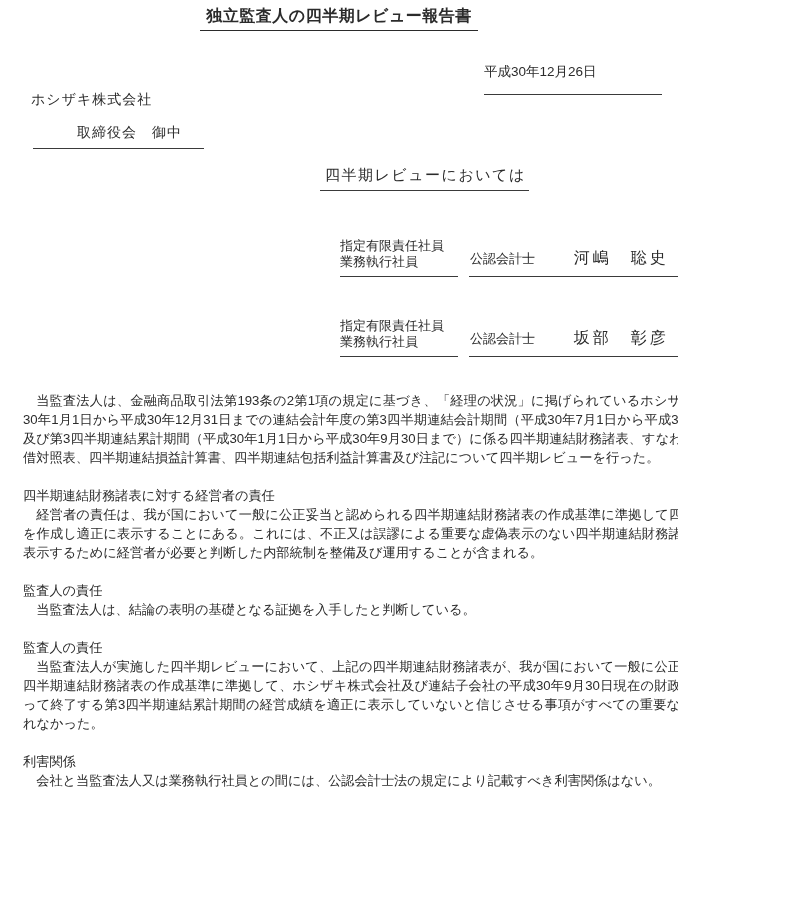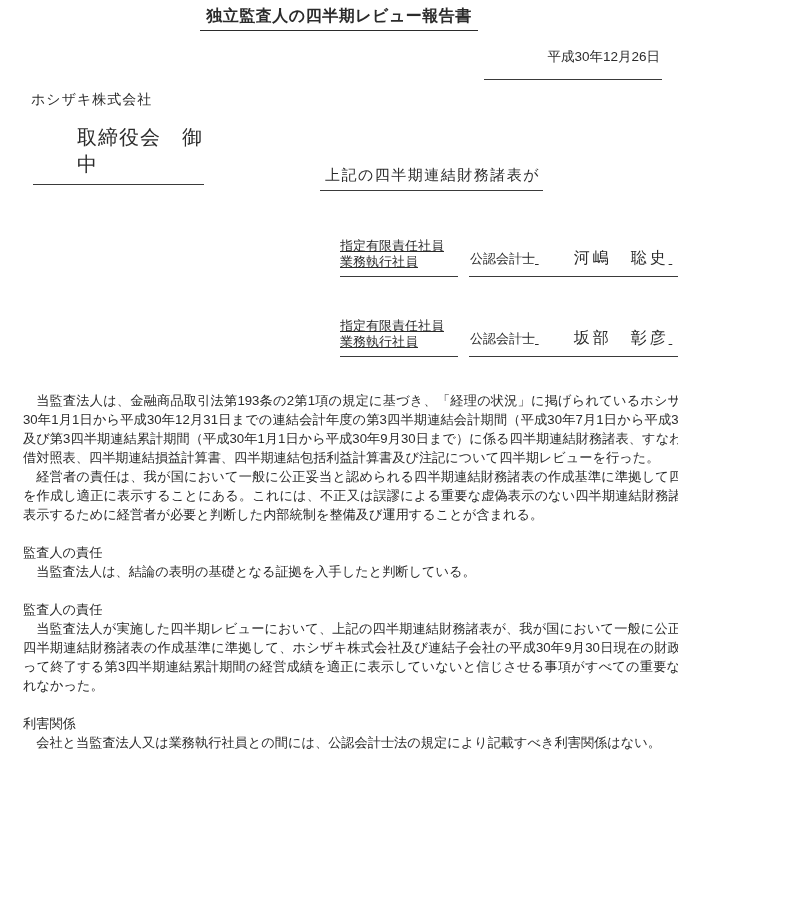--- a/index.html
+++ b/index.html
@@ -29,44 +29,44 @@
     font-size: 16px;
     font-weight: bold;
     letter-spacing: 0.5px;
     border-bottom: 1.6px solid #2b2b2b;
     padding: 0 6px 3px 6px;
   }
 
   
   .date-block {
     position: absolute;
-    top: 48px;
+    top: 63px;
     right: 16px;
     width: 178px;
-    text-align: right;
+    text-align: left;
     font-size: 13.5px;
     padding: 0 2px 13px 0;
     border-bottom: 1px solid #3a3a3a;
   }
 
   
   .company {
     position: absolute;
     top: 91px;
     left: 31px;
     font-size: 14px;
     letter-spacing: 1px;
     font-family: Liberation Serif, serif;
   }
   .addressee {
     position: absolute;
     top: 124px;
     left: 33px;
     width: 171px;
-    font-size: 20px;
+    font-size: 14px;
     letter-spacing: 1px;
     padding: 0 0 6px 44px;
     border-bottom: 1px solid #3a3a3a;
   }
 
   
   .firm {
     position: absolute;
     top: 166px;
     left: 320px;
@@ -75,21 +75,20 @@
     padding: 0 3px 5px 5px;
     border-bottom: 1px solid #3a3a3a;
   }
 
   
   .sig-row {
     position: absolute;
     left: 340px;
     display: flex;
     align-items: stretch;
-    text-decoration: underline;
   }
   .sig-row.sig1 { top: 238px; }
   .sig-row.sig2 { top: 318px; }
   .sig-role {
     width: 118px;
     font-size: 13px;
     line-height: 16px;
     padding-bottom: 6px;
     border-bottom: 1px solid #3a3a3a;
     margin-right: 11px;
@@ -145,21 +144,21 @@
   <div class="title-wrap">
     <span class="title">独立監査人の四半期レビュー報告書</span>
   </div>
 
   <div class="date-block">平成30年12月26日</div>
 
   <div class="company">ホシザキ株式会社</div>
 
   <div class="addressee">取締役会　御中</div>
 
-  <div class="firm">上記の四半期連結財務諸表が</div>
+  <div class="firm">四半期レビューにおいては</div>
 
   <div class="sig-row sig1">
     <div class="sig-role">
       <span>指定有限責任社員</span>
       <span>業務執行社員</span>
     </div>
     <div class="sig-main">
       <span class="sig-title">公認会計士</span>
       <span class="sig-name">河嶋　聡史</span>
       <span class="sig-seal">印</span>
@@ -174,20 +173,21 @@
     <div class="sig-main">
       <span class="sig-title">公認会計士</span>
       <span class="sig-name">坂部　彰彦</span>
       <span class="sig-seal">印</span>
     </div>
   </div>
 
   <div class="body-text">
     <p class="para">当監査法人は、金融商品取引法第193条の2第1項の規定に基づき、「経理の状況」に掲げられているホシザキ株式会社の平成30年1月1日から平成30年12月31日までの連結会計年度の第3四半期連結会計期間（平成30年7月1日から平成30年9月30日まで）及び第3四半期連結累計期間（平成30年1月1日から平成30年9月30日まで）に係る四半期連結財務諸表、すなわち、四半期連結貸借対照表、四半期連結損益計算書、四半期連結包括利益計算書及び注記について四半期レビューを行った。</p>
 
+    <p class="sec-heading">四半期連結財務諸表に対する経営者の責任</p>
     <p class="para">経営者の責任は、我が国において一般に公正妥当と認められる四半期連結財務諸表の作成基準に準拠して四半期連結財務諸表を作成し適正に表示することにある。これには、不正又は誤謬による重要な虚偽表示のない四半期連結財務諸表を作成し適正に表示するために経営者が必要と判断した内部統制を整備及び運用することが含まれる。</p>
 
     <p class="sec-heading">監査人の責任</p>
     <p class="para">当監査法人は、結論の表明の基礎となる証拠を入手したと判断している。</p>
 
     <p class="sec-heading">監査人の責任</p>
     <p class="para">当監査法人が実施した四半期レビューにおいて、上記の四半期連結財務諸表が、我が国において一般に公正妥当と認められる四半期連結財務諸表の作成基準に準拠して、ホシザキ株式会社及び連結子会社の平成30年9月30日現在の財政状態及び同日をもって終了する第3四半期連結累計期間の経営成績を適正に表示していないと信じさせる事項がすべての重要な点において認められなかった。</p>
 
     <p class="sec-heading">利害関係</p>
     <p class="para">会社と当監査法人又は業務執行社員との間には、公認会計士法の規定により記載すべき利害関係はない。</p>

